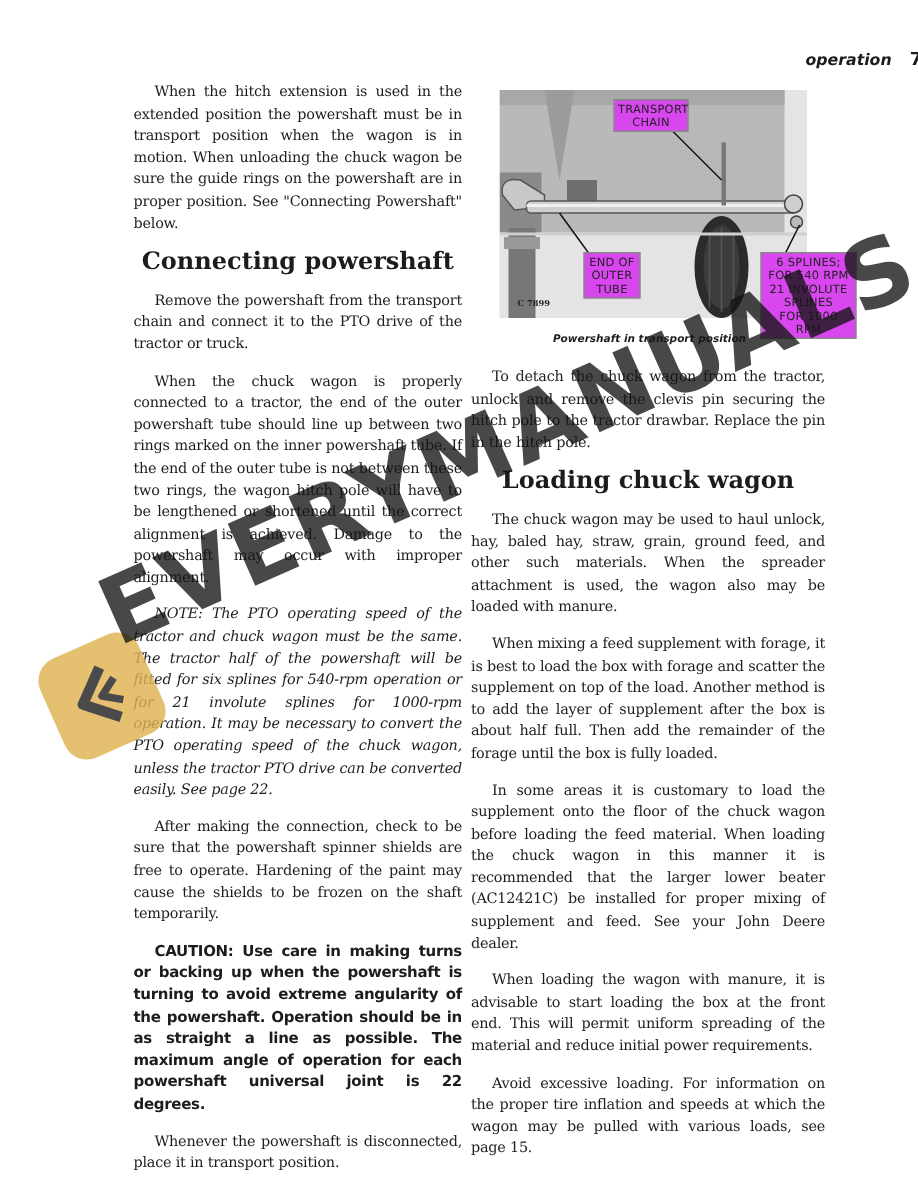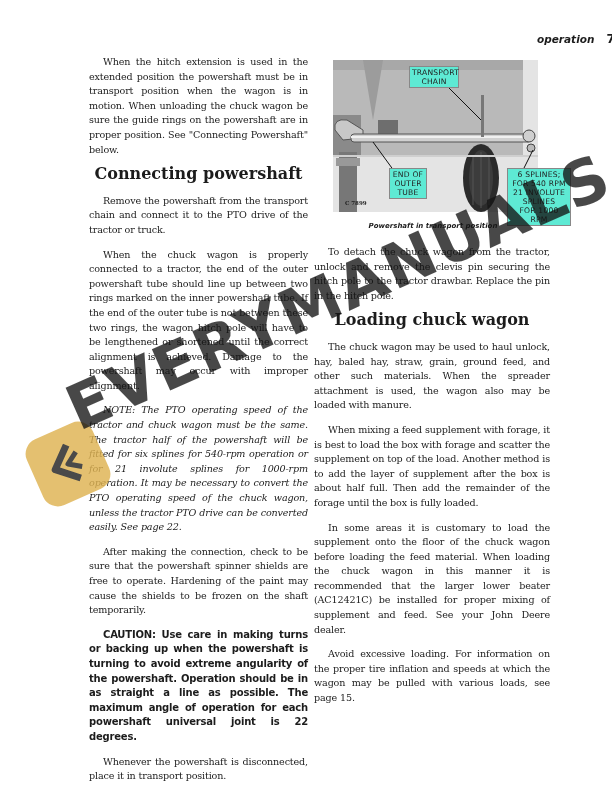--- a/index.html
+++ b/index.html
@@ -21,21 +21,21 @@
   }
   .header {
     position: absolute; top: 32px; left: 504px; font-size: 10.5px; font-style: italic; font-weight: bold;
     font-family: "DejaVu Sans", "Liberation Sans", sans-serif;
     margin-left: 33px;
   }
   .header .num { font-style: normal; font-size: 12px; margin-left: 12px; }
   .figure { position: absolute; left: 333px; top: 60px; width: 240px; height: 152px; }
   .photo { position: absolute; left: 0; top: 0; width: 205px; height: 152px; overflow: hidden; background: #e6e6e6; }
   .label-box {
-    position: absolute; background: #5eead4; border: 1px solid #888; font-family: "DejaVu Sans", "Liberation Sans", sans-serif;
+    position: absolute; background: #d946ef; border: 1px solid #888; font-family: "DejaVu Sans", "Liberation Sans", sans-serif;
     font-size: 7.6px; line-height: 9px; text-align: center; color: #222; padding: 1px 2px; letter-spacing: 0.2px;
   }
   .code-label { position: absolute; left: 12px; top: 140px; font-size: 5.5px; font-weight: bold; font-family: "DejaVu Serif", serif; }
   .caption {
     position: absolute; left: 333px; top: 222px; width: 200px; text-align: center;
     font-family: "DejaVu Sans", "Liberation Sans", sans-serif; font-style: italic; font-weight: bold; font-size: 7px;
   }
   .wm-text {
     position: absolute; left: 70px; top: 375px; transform: rotate(-24deg); transform-origin: left center;
     font-family: "DejaVu Sans", "Liberation Sans", sans-serif; font-weight: bold; font-size: 62px; color: rgba(20,20,20,0.78);
@@ -110,20 +110,21 @@
     <div class="code-label">C 7899</div>
   </div>
   <div class="caption">Powershaft in transport position</div>
 
   <div class="col col-right">
     <p>To detach the chuck wagon from the tractor, unlock and remove the clevis pin securing the hitch pole to the tractor drawbar. Replace the pin in the hitch pole.</p>
     <h2>Loading chuck wagon</h2>
     <p>The chuck wagon may be used to haul unlock, hay, baled hay, straw, grain, ground feed, and other such materials. When the spreader attachment is used, the wagon also may be loaded with manure.</p>
     <p>When mixing a feed supplement with forage, it is best to load the box with forage and scatter the supplement on top of the load. Another method is to add the layer of supplement after the box is about half full. Then add the remainder of the forage until the box is fully loaded.</p>
     <p>In some areas it is customary to load the supplement onto the floor of the chuck wagon before loading the feed material. When loading the chuck wagon in this manner it is recommended that the larger lower beater (AC12421C) be installed for proper mixing of supplement and feed. See your John Deere dealer.</p>
+    <p>When loading the wagon with manure, it is advisable to start loading the box at the front end. This will permit uniform spreading of the material and reduce initial power requirements.</p>
     <p>Avoid excessive loading. For information on the proper tire inflation and speeds at which the wagon may be pulled with various loads, see page 15.</p>
   </div>
 
   <div class="wm-logo">
     <svg width="56" height="56" viewBox="0 0 56 56">
       <path d="M34 10 L14 28 L34 46" fill="none" stroke="#4a4a4a" stroke-width="7" stroke-linejoin="round"></path>
       <path d="M40 20 L28 28 L40 36" fill="none" stroke="#4a4a4a" stroke-width="5" stroke-linejoin="round"></path>
     </svg>
   </div>
   <div class="wm-text">EVERYMANUALS.COM</div>

